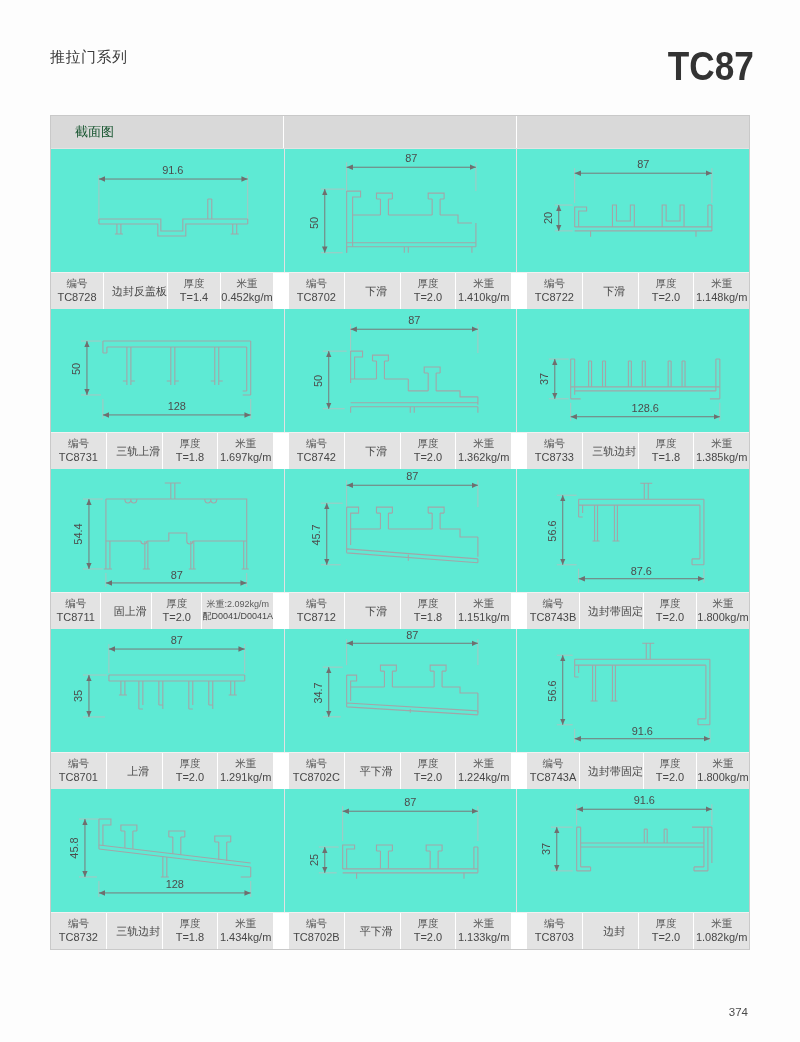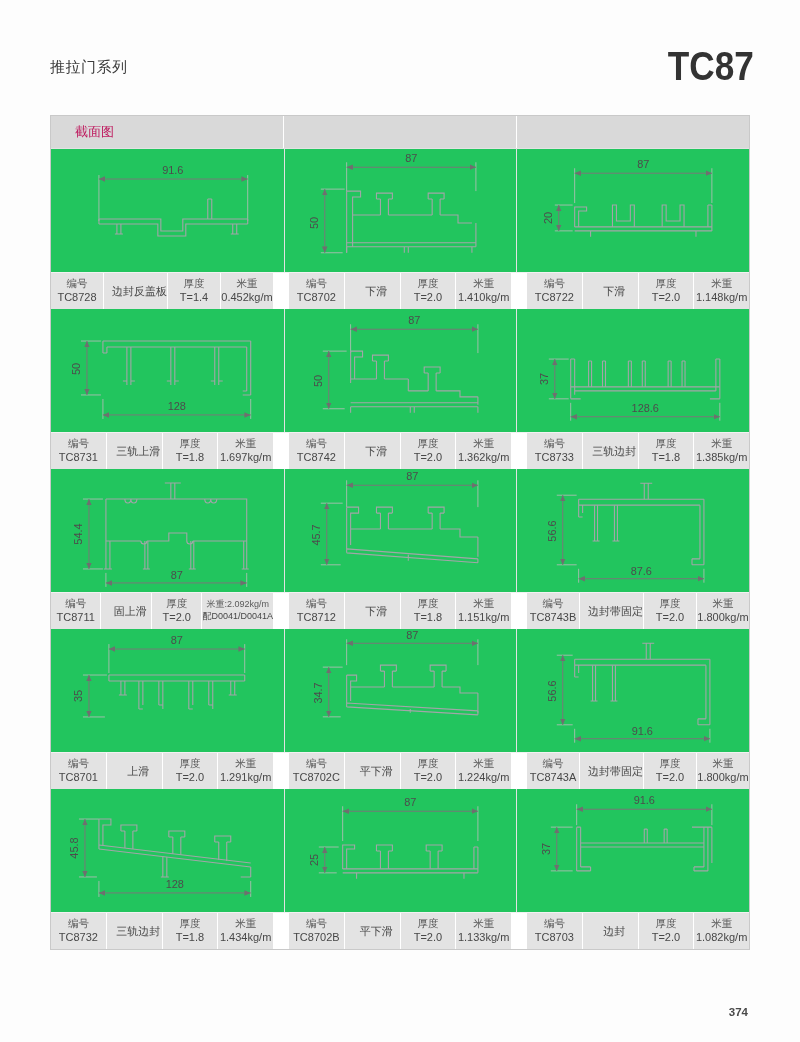--- a/index.html
+++ b/index.html
@@ -1,38 +1,38 @@
 <!DOCTYPE html>
 <html><head>
 <meta charset="utf-8">
 <style>
   html,body{margin:0;padding:0;}
   body{
     width:800px;height:1042px;position:relative;background:#fdfdfd;
     font-family:"Liberation Sans",sans-serif;color:#4a4a4a;overflow:hidden;
   }
-  .series-title{position:absolute;left:50px;top:58px;font-size:15px;font-weight:500;color:#3c3c3c;letter-spacing:.5px;}
+  .series-title{position:absolute;left:50px;top:48px;font-size:15px;font-weight:500;color:#3c3c3c;letter-spacing:.5px;}
   .model-code{position:absolute;right:46px;top:44px;font-size:40px;font-weight:bold;color:#333;
     transform:scaleX(.88);transform-origin:right center;letter-spacing:0;}
   .spec-table{position:absolute;left:50px;top:115px;width:698px;border:1px solid #c9c9c9;background:#fff;}
   .thead{display:grid;grid-template-columns:1fr 1fr 1fr;gap:1px;background:#fff;border-bottom:1px solid #e3e3e3;}
   .thead .hcell{background:#d9d9d9;height:32px;display:flex;align-items:center;padding-left:24px;
-    font-size:13px;color:#be185d;text-align:right;}
+    font-size:13px;color:#14532d;text-align:right;}
   .draw-row{display:grid;grid-template-columns:1fr 1fr 1fr;height:123px;background:#fff;}
-  .draw-cell{position:relative;background:#22c55e;}
+  .draw-cell{position:relative;background:#5eead4;}
   .draw-cell + .draw-cell{border-left:1px solid #e2e2e2;}
   .draw-cell svg{display:block;width:100%;height:100%;}
   .info-row{display:grid;grid-template-columns:1fr 1fr 1fr;gap:16px;background:#fff;border-top:1px solid #f2f2f2;}
   .ig{display:grid;grid-template-columns:repeat(4,1fr);gap:1px;background:#fff;}
   .ic{background:#e3e3e3;height:36px;display:flex;flex-direction:column;justify-content:center;align-items:center;row-gap:1px;}
   .ic-l{font-size:10.5px;color:#5b5b5b;line-height:1.1;white-space:nowrap;}
   .ic-v{font-size:11px;color:#474747;line-height:1.15;white-space:nowrap;}
   .ic-v.one{font-size:11px;margin-left:8px;}
   .small{font-size:9px !important;text-align:right;}
-  .page-num{position:absolute;right:52px;bottom:24px;font-size:11.5px;font-weight:bold;color:#4a4a4a;}
+  .page-num{position:absolute;right:52px;bottom:24px;font-size:11.5px;font-weight:normal;color:#4a4a4a;}
   
   .p{stroke:#a2a6a8;fill:none;stroke-width:1.1;}
   .d{stroke:#787878;fill:none;stroke-width:1;marker-start:url(#arr);marker-end:url(#arr);}
   .e{stroke:#bdbdbd;fill:none;stroke-width:.8;}
   .dim-t{font-size:11px;fill:#4c4c4c;font-family:"Liberation Sans",sans-serif;}
 </style>
 </head>
 <body>
 
 <svg width="0" height="0" style="position:absolute" aria-hidden="true">

